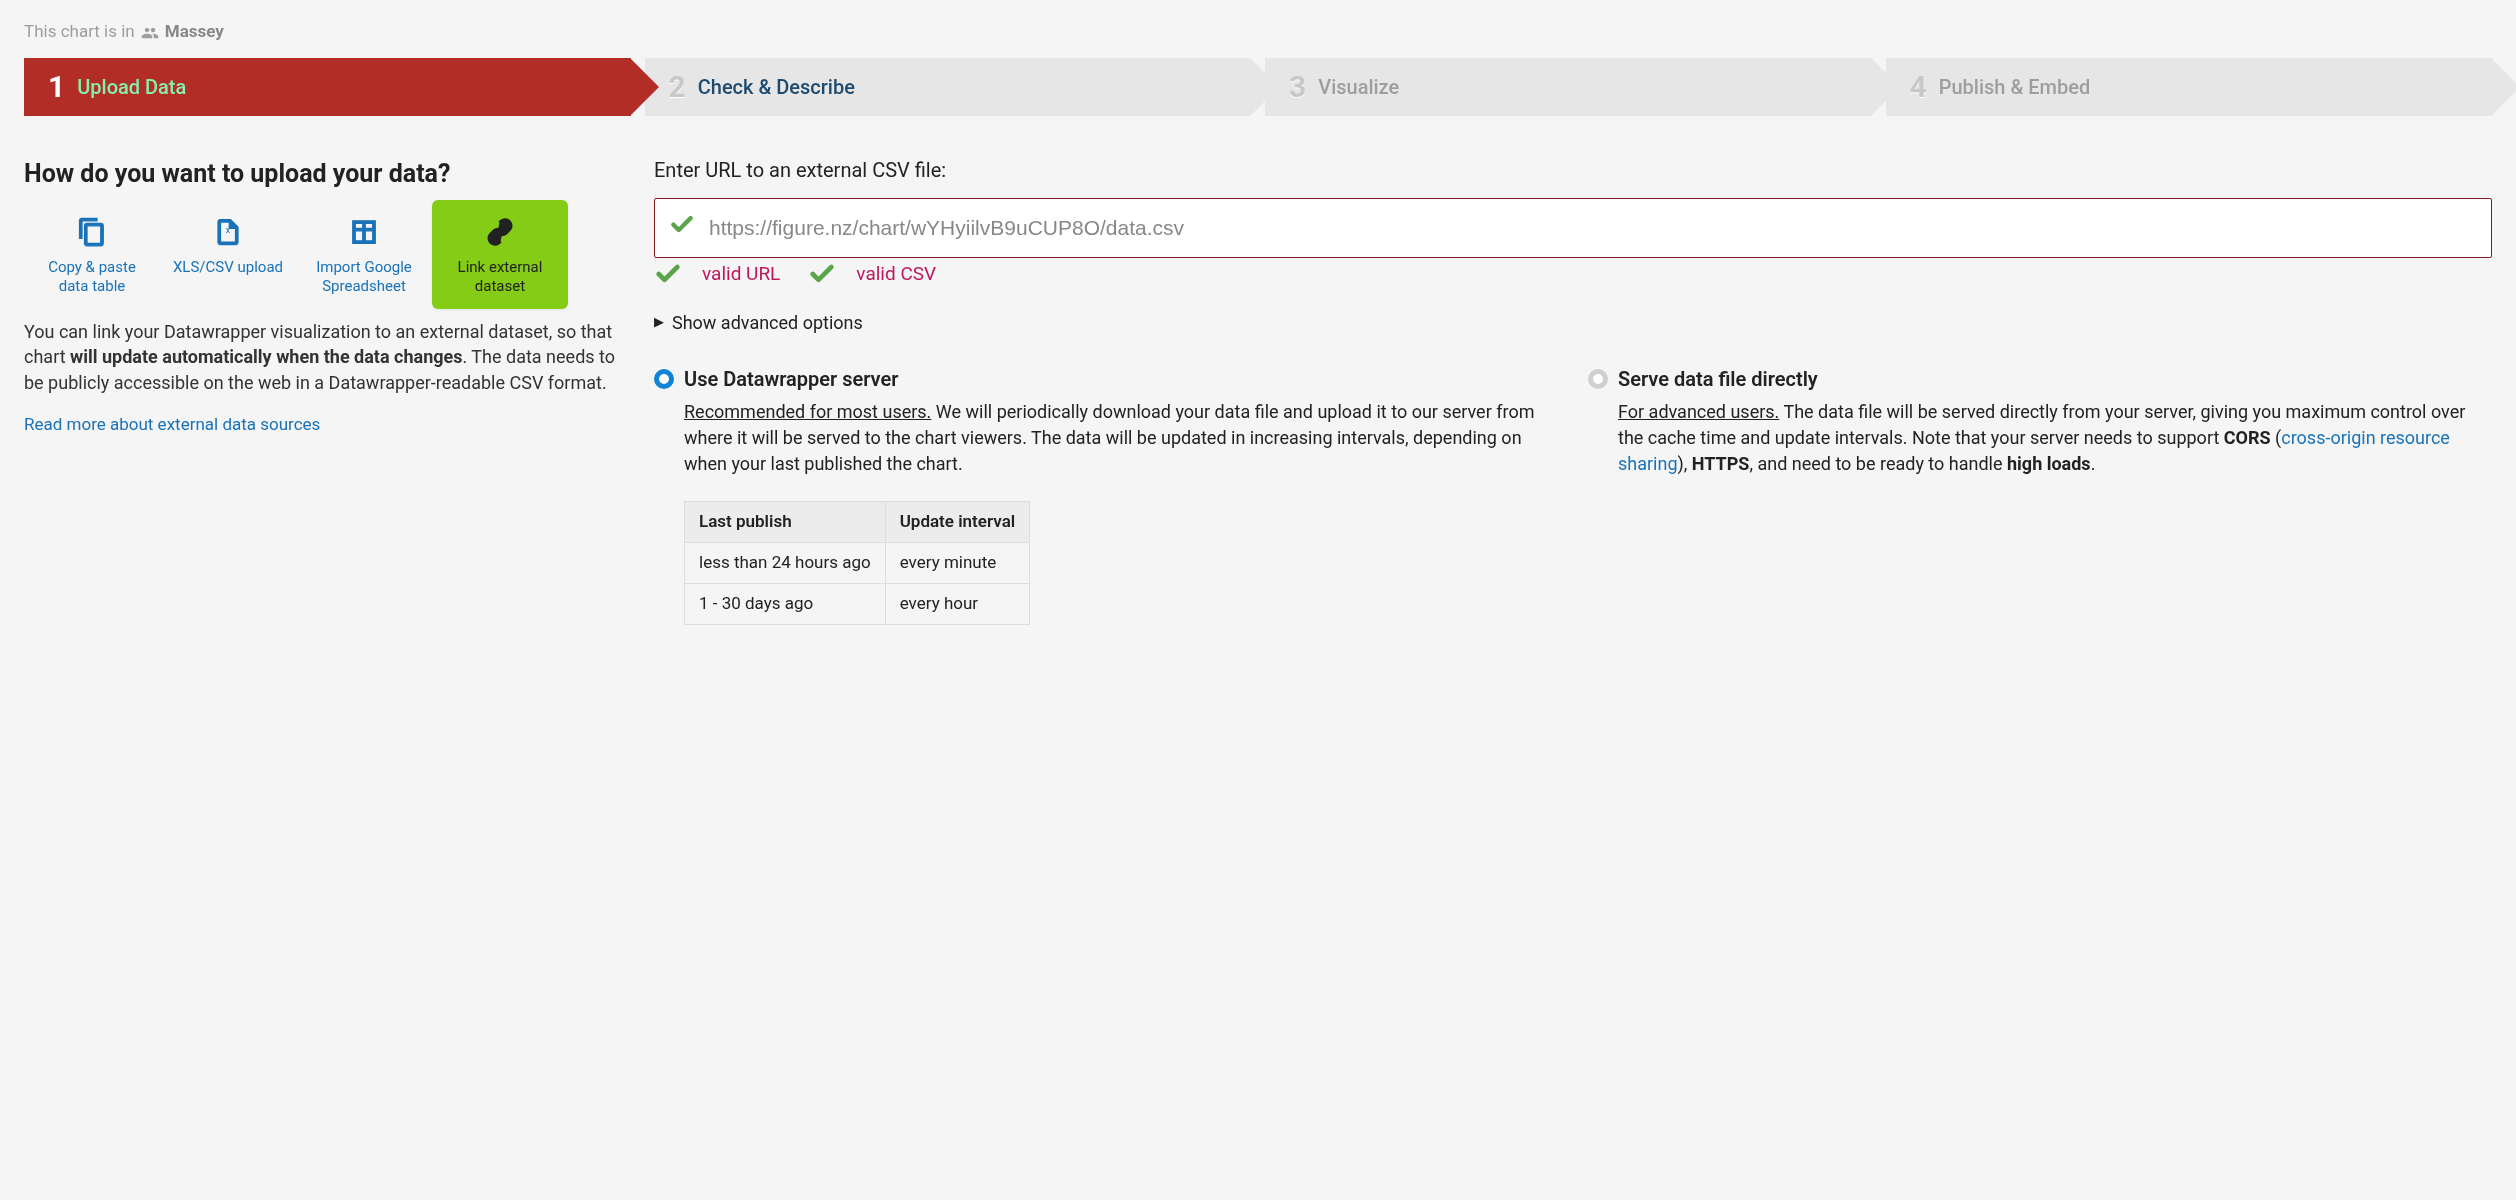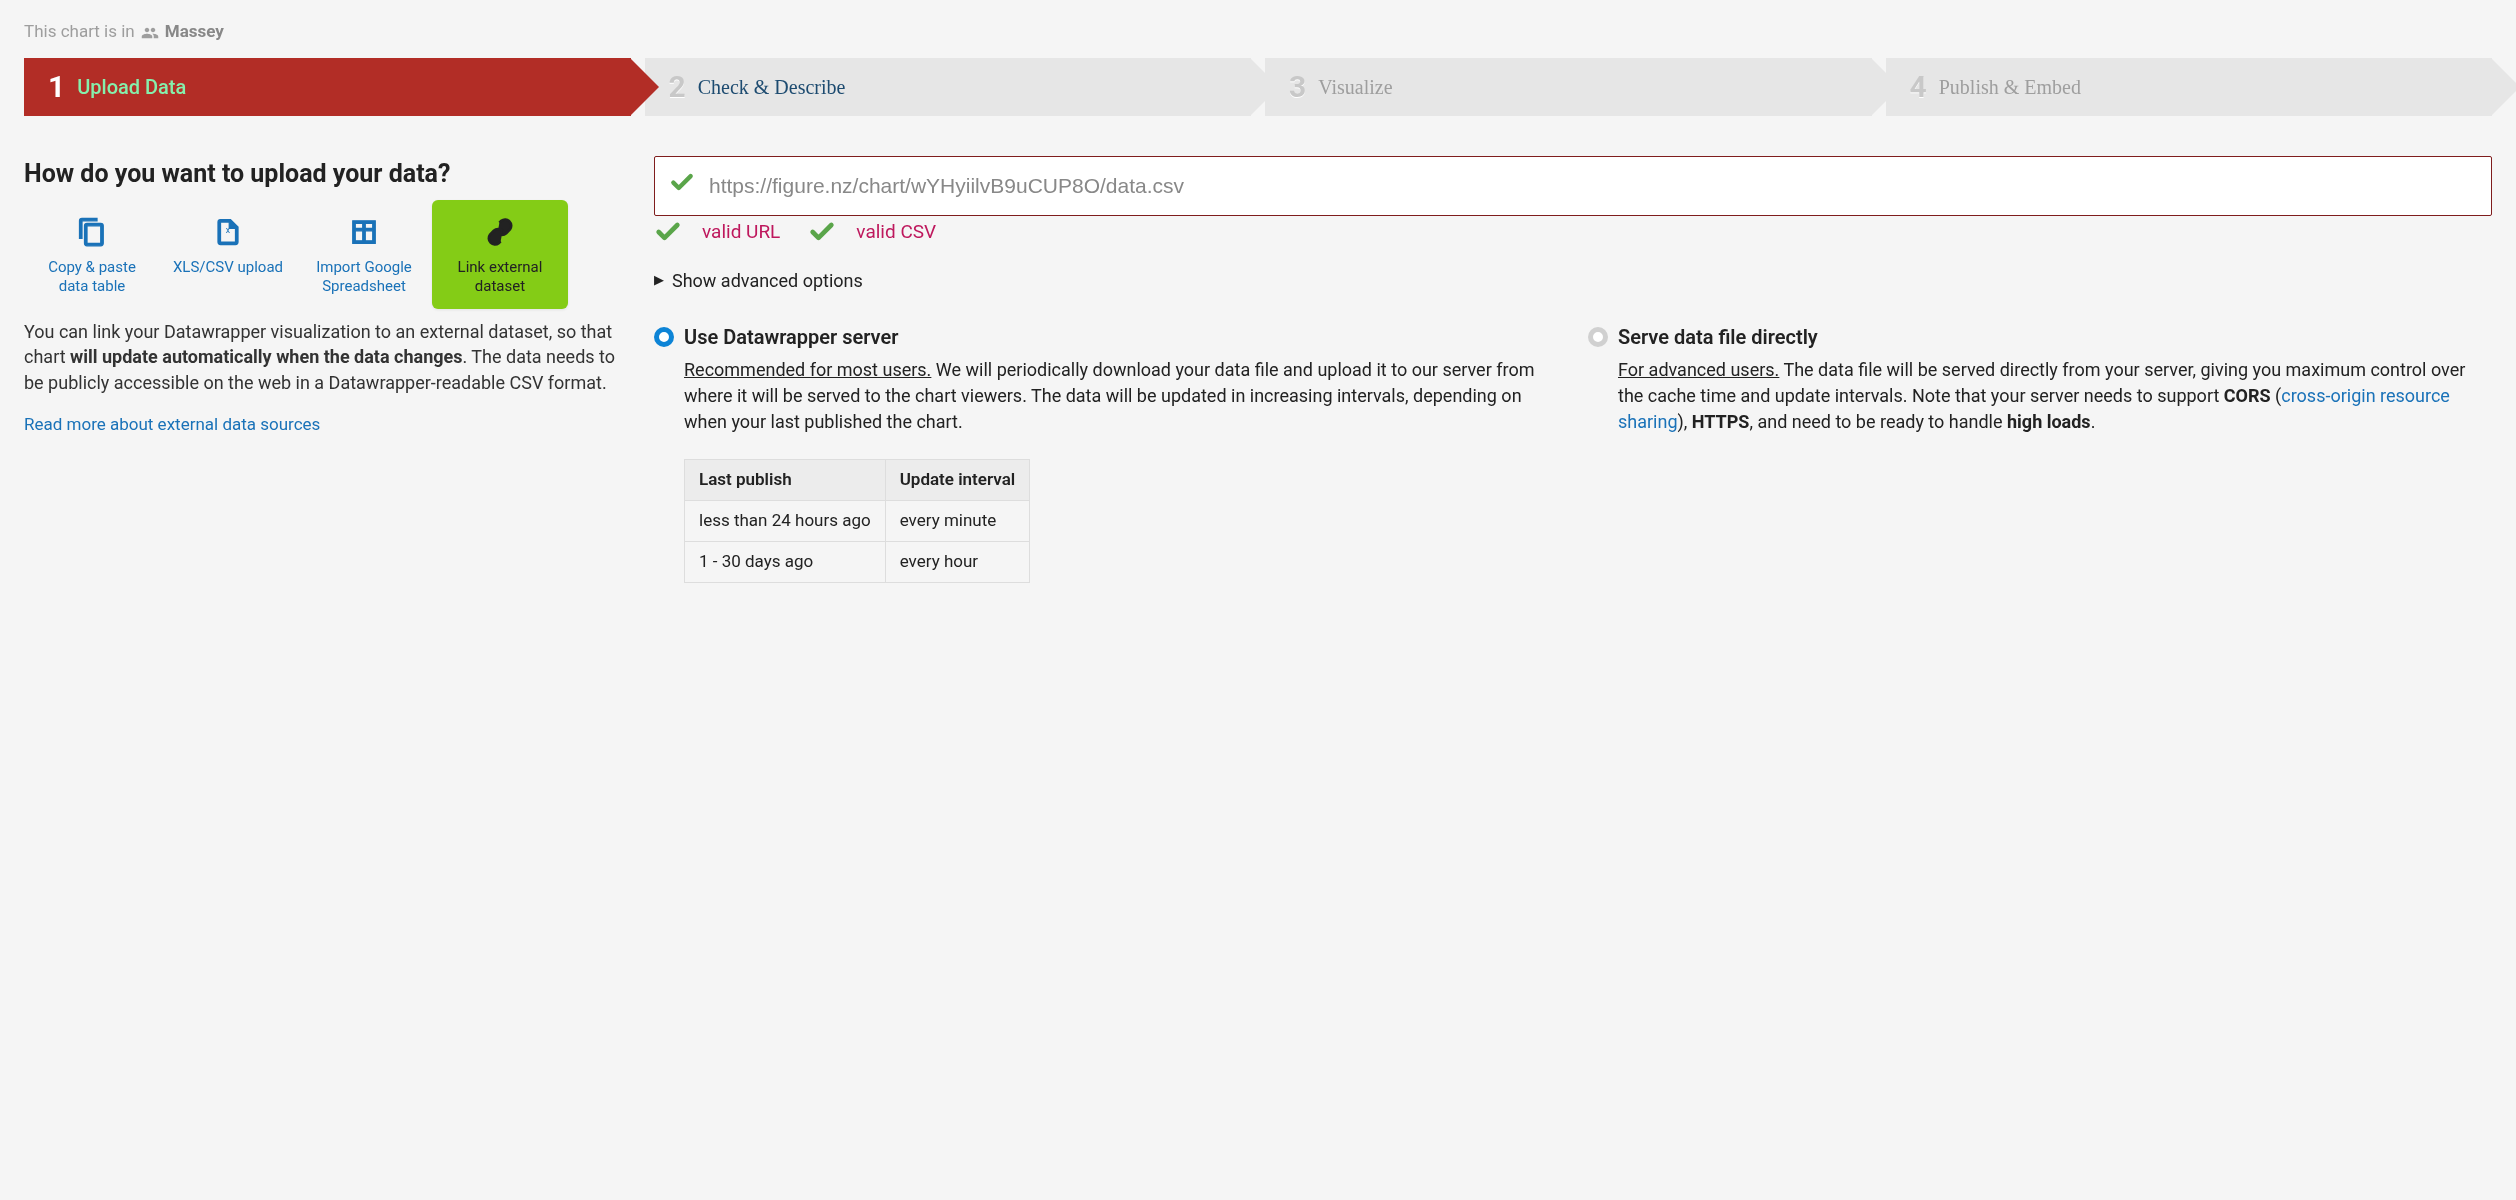--- a/index.html
+++ b/index.html
@@ -14,21 +14,21 @@
 .steps { display: flex; gap: 14px; margin-bottom: 40px; }
 .step { flex: 1; position: relative; height: 58px; display: flex; align-items: center; padding-left: 24px; background: #e6e6e6; cursor: pointer; }
 .step::after { content: ""; position: absolute; right: -28px; top: 0; width: 0; height: 0; border-top: 29px solid transparent; border-bottom: 29px solid transparent; border-left: 29px solid #e6e6e6; z-index: 2; }
 .step.active { background: #b22d26; }
 .step.active::after { border-left-color: #b22d26; }
 .step-num { font-size: 30px; font-weight: 700; margin-right: 12px; }
 .step.active .step-num { color: #fff; }
 .step:not(.active) .step-num { color: #c8c8c8; text-shadow: 0 1px 0 #fff; }
 .step-label { font-size: 20px; font-weight: 500; }
 .step.active .step-label { color: #86efac; }
-.step:not(.active) .step-label { color: #1d4b70; font-family: Liberation Serif, serif; }
+.step:not(.active) .step-label { color: #1d4b70; }
 .step:not(.active) .step-label.disabled { color: #9e9e9e; }
 
 
 .cols { display: flex; gap: 30px; }
 .left { flex: 0 0 600px; }
 .right { flex: 1; }
 
 h2.section-title { font-size: 25px; font-weight: 700; margin-bottom: 9px; color: #222; }
 h3.sub-title { font-size: 22px; font-weight: 700; margin: 30px 0 14px; color: #222; }
 
@@ -151,20 +151,21 @@
       </div>
     </div>
 
     <p class="desc-text">
       <span>You can link your Datawrapper visualization to an external dataset, so that chart </span><b>will update automatically when the data changes</b><span>. The data needs to be publicly accessible on the web in a Datawrapper-readable CSV format.</span>
     </p>
     <a class="link">Read more about external data sources</a>
   </div>
 
   <div class="right">
+    <div class="field-label">Enter URL to an external CSV file:</div>
     <div class="url-input-wrap">
       <span class="check">
         <svg class="checkmark" viewBox="0 0 24 24">
             <path d="M4 12l5 5L20 6"></path>
           </svg>
       </span>
       <input type="text" value="https://figure.nz/chart/wYHyiilvB9uCUP8O/data.csv" style="">
     </div>
 
     <div class="validations">

